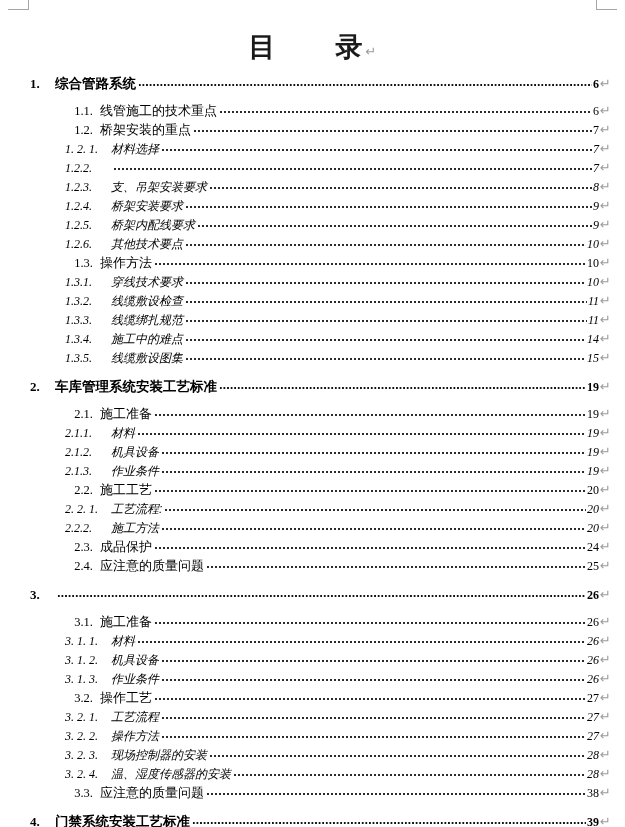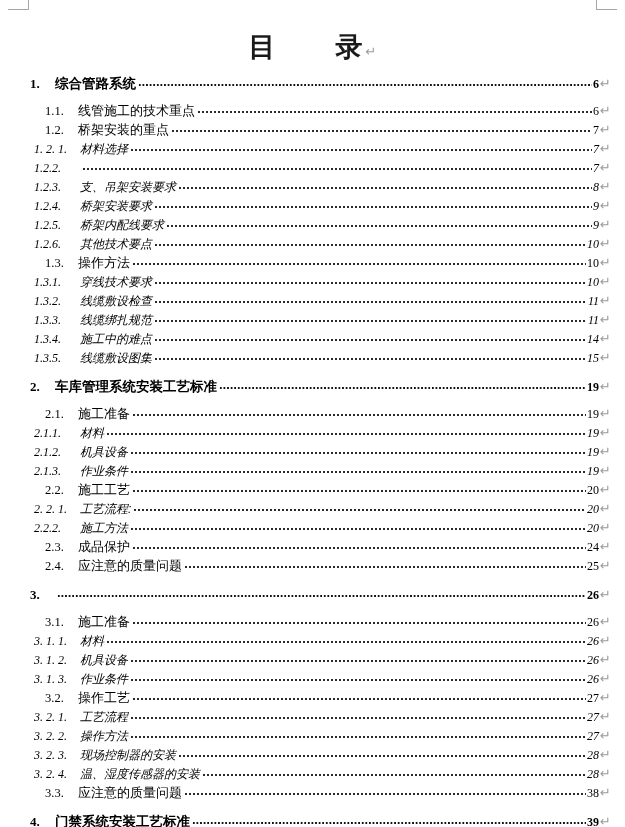--- a/index.html
+++ b/index.html
@@ -97,29 +97,30 @@
     font-size: 13.5px;
   }
   .lv1 .toc-num { width: 25px; font-size: 13px; }
   .lv1 .toc-leader {
     background-image: radial-gradient(circle, #111 1.05px, rgba(0,0,0,0) 1.15px);
     background-size: 3.6px 4px;
   }
   .lv1 .toc-page { font-weight: bold; }
   
   .lv2 {
-    padding-left: 45px;
+    padding-left: 67px;
     height: 19px;
     line-height: 19px;
     font-size: 13px;
+    text-align: center;
   }
   .lv2 .toc-num { width: 33px; font-size: 12.5px; }
   
   .lv3 {
-    padding-left: 34px;
+    padding-left: 65px;
     height: 19px;
     line-height: 19px;
     font-size: 12px;
     font-style: italic;
   }
   .lv3 .toc-num { width: 46px; font-size: 12px; }
   .lv3 .toc-page { font-style: italic; }
 </style>
 </head>
 <body>

